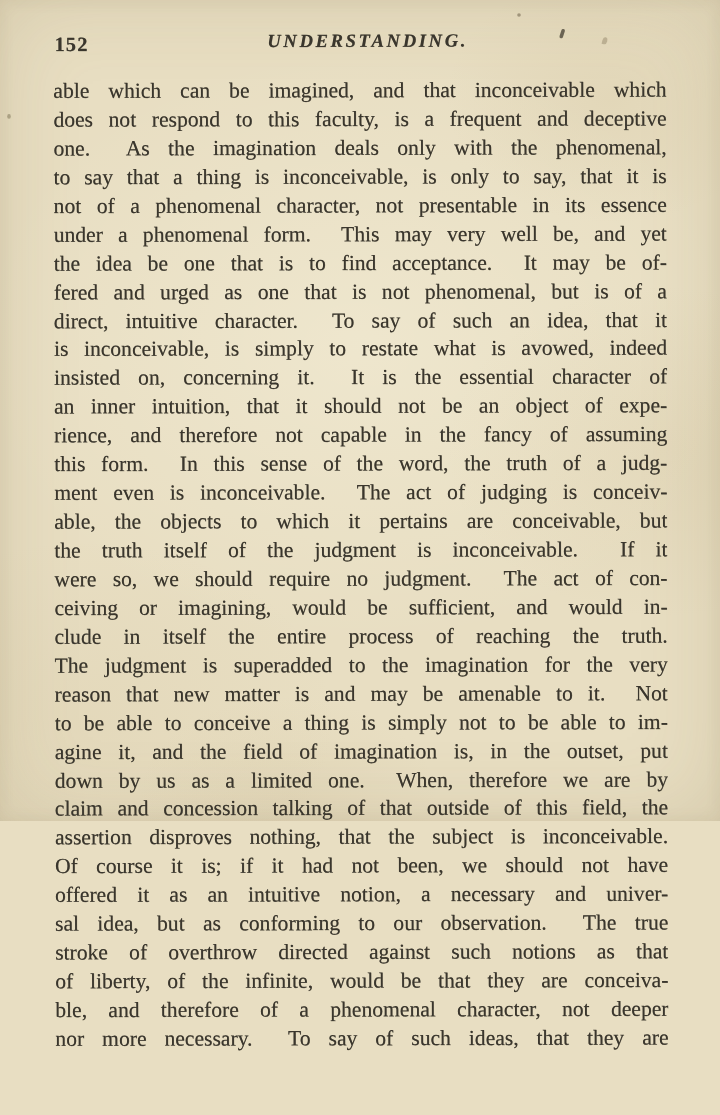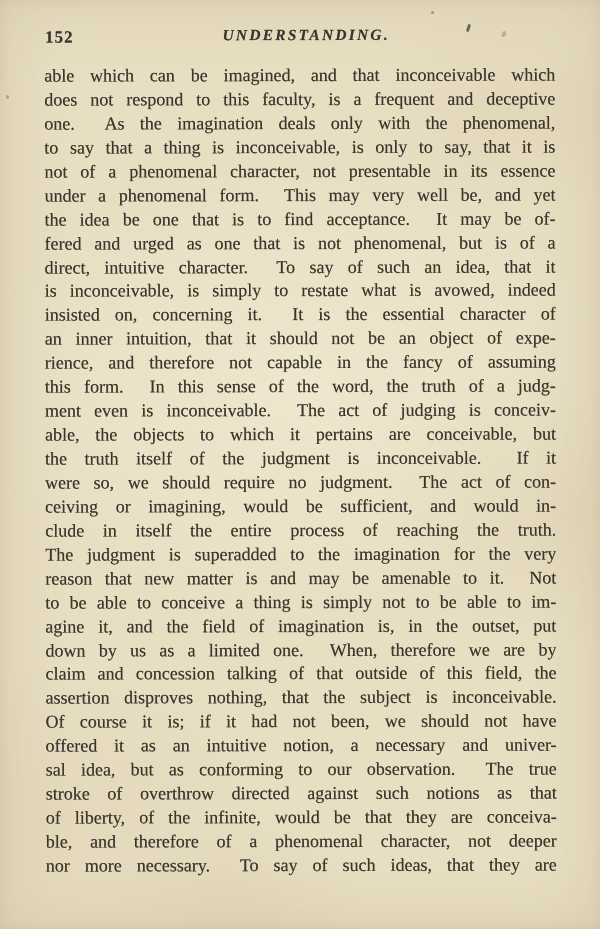--- a/index.html
+++ b/index.html
@@ -13,21 +13,21 @@
   body {
     width: 600px;
     height: 929px;
     overflow: hidden;
     font-family: "Liberation Serif", "DejaVu Serif", serif;
     background: var(--paper);
   }
   .page {
     position: relative;
     width: 600px;
-    height: 929px;
+    height: 684px;
     background:
       radial-gradient(ellipse 200px 150px at 85% 12%, rgba(176,154,103,0.10), transparent 70%),
       radial-gradient(ellipse 260px 200px at 92% 55%, rgba(176,154,103,0.09), transparent 70%),
       radial-gradient(ellipse 300px 220px at 12% 88%, rgba(176,154,103,0.08), transparent 70%),
       radial-gradient(ellipse 180px 120px at 40% 97%, rgba(176,154,103,0.08), transparent 70%),
       radial-gradient(ellipse 420px 320px at 50% 42%, rgba(255,252,235,0.28), transparent 78%),
       var(--paper);
     box-shadow:
       inset 0 0 70px rgba(120, 98, 55, 0.16),
       inset 0 0 12px rgba(120, 98, 55, 0.10);

